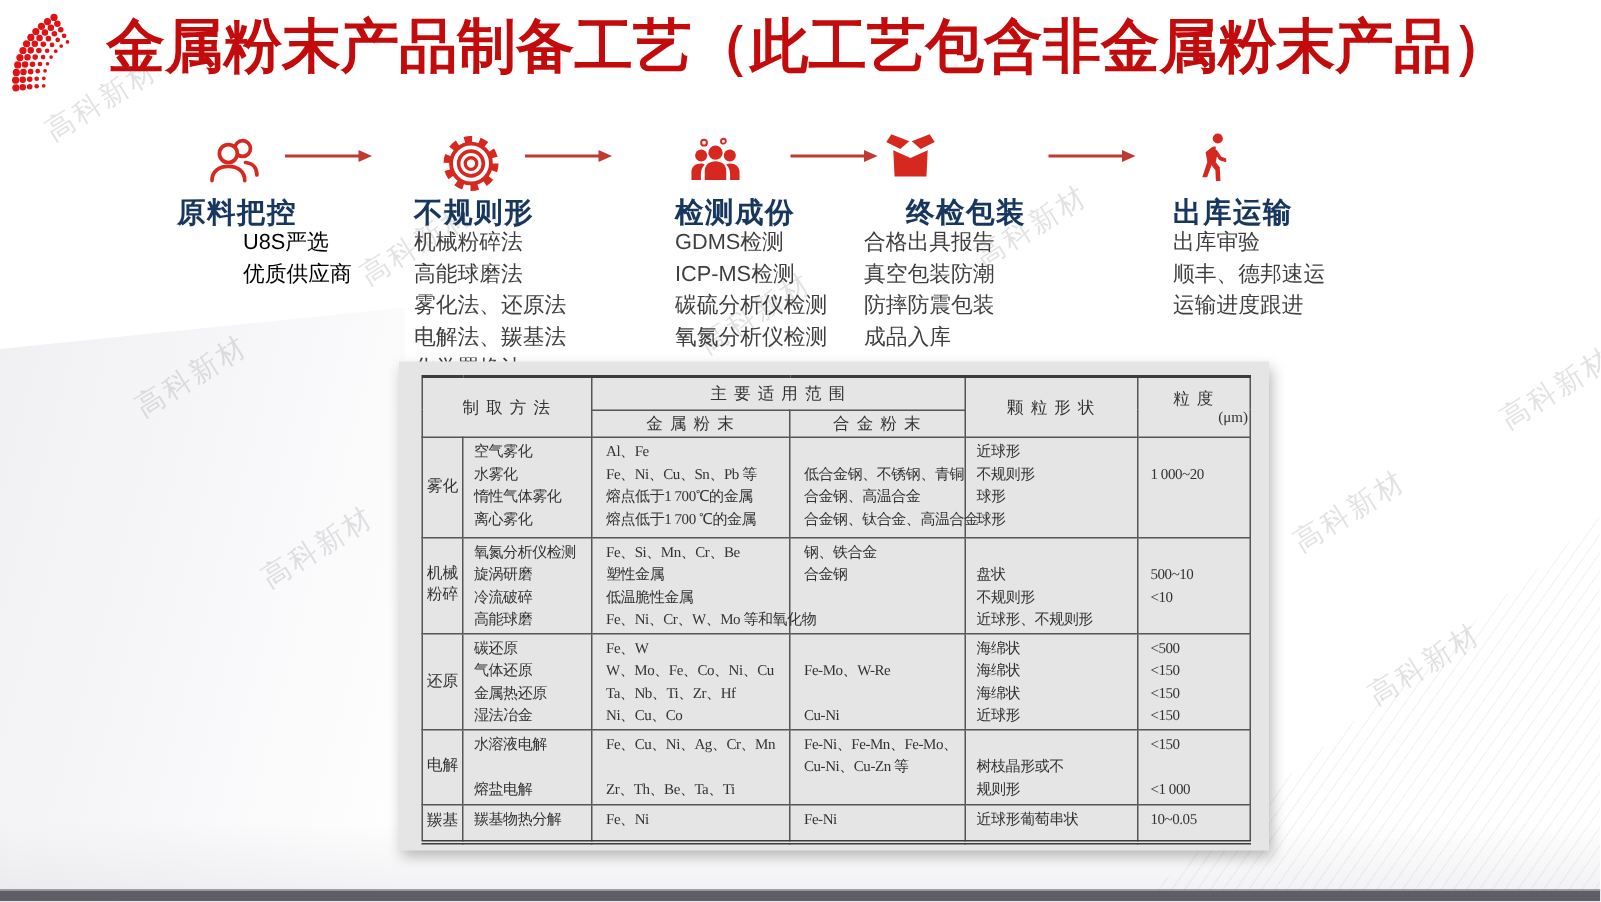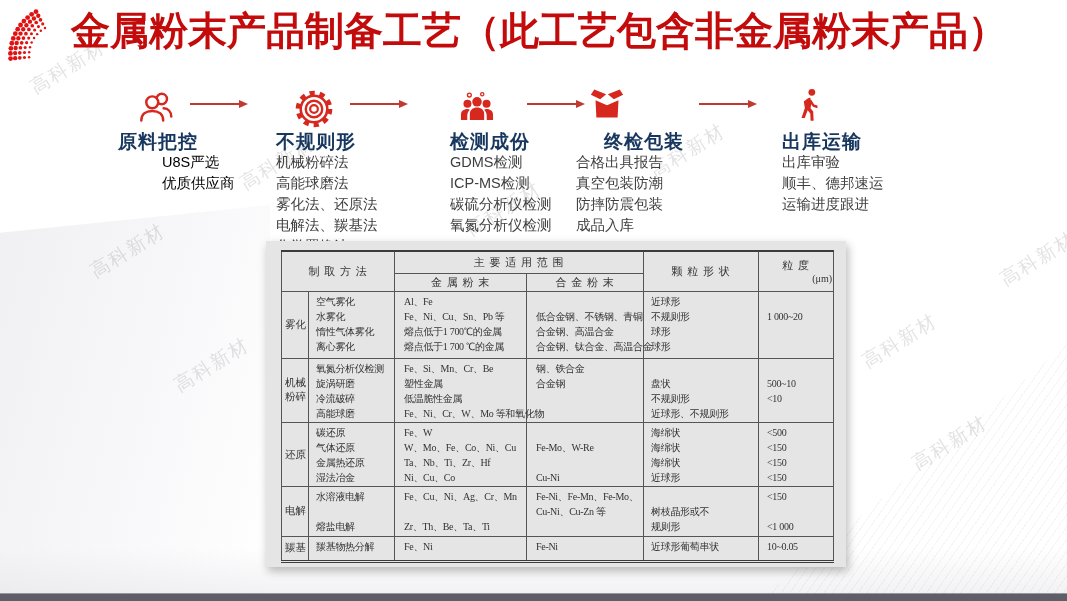--- a/index.html
+++ b/index.html
@@ -42,21 +42,21 @@
     background:#e5e5e5;box-shadow:2px 4px 9px rgba(0,0,0,0.28);}
   .ptable{position:absolute;left:15px;top:9px;width:552px;border-collapse:collapse;table-layout:fixed;
     font-family:"Liberation Serif", serif;color:#333;
     border-top:2px solid #3c3c3c;border-bottom:3px double #3c3c3c;
     border-left:1px solid #6f6f6f;border-right:1px solid #6f6f6f;}
   .ptable th,.ptable td{border:1px solid #555;font-weight:normal;}
   .ptable thead th{font-size:11px;text-align:center;letter-spacing:1px;}
   .ptable thead tr.h1{height:22px;}
   .ptable thead tr.h2{height:18px;}
   .ptable td{vertical-align:top;font-size:10px;letter-spacing:-0.3px;padding-top:2px;}
-  .ptable td.gname{vertical-align:middle;text-align:right;font-size:10.5px;padding:0 2px;line-height:14px;letter-spacing:0;}
+  .ptable td.gname{vertical-align:middle;text-align:center;font-size:10.5px;padding:0 2px;line-height:14px;letter-spacing:0;}
   .ln{line-height:15.1px;min-height:15.1px;white-space:nowrap;overflow:visible;}
   .c0{padding-left:7px;} .c1{padding-left:9px;} .c2{padding-left:9px;} .c3{padding-left:7px;} .c4{padding-left:8px;}
   .unit{font-size:10px;letter-spacing:0;text-align:right;}
 
   .bottom-bar{position:absolute;left:0;bottom:0;width:100%;height:7px;z-index:4;border-top:1px solid #97969d;}
 </style>
 </head>
 <body>
 
 <div class="slide">

